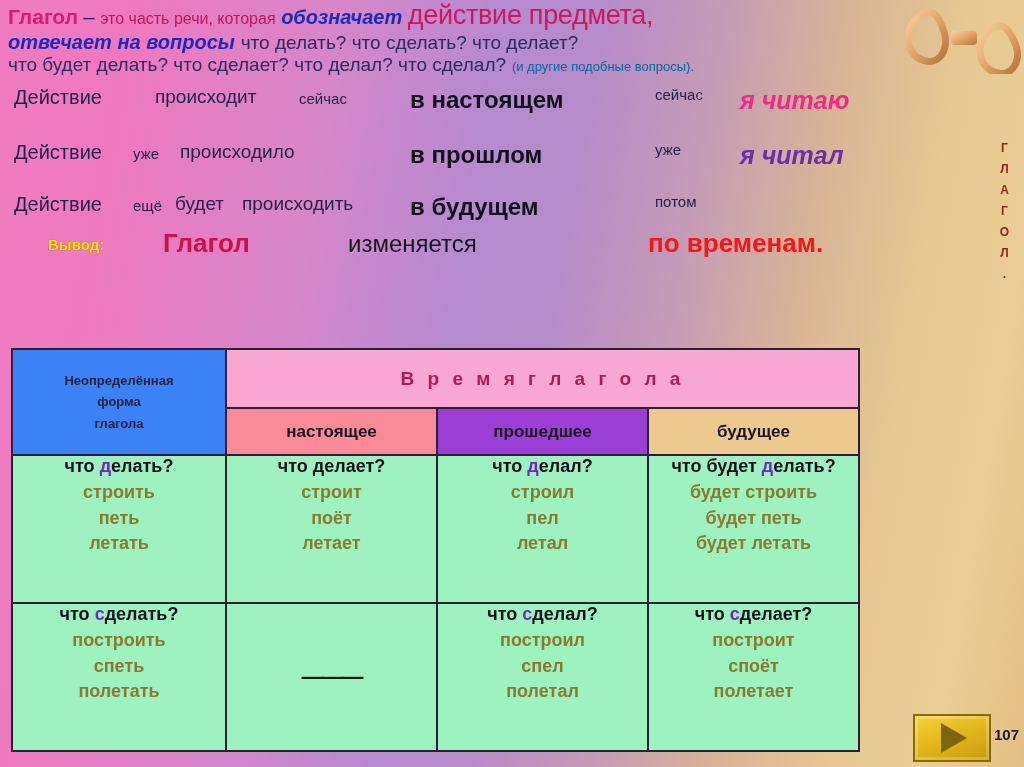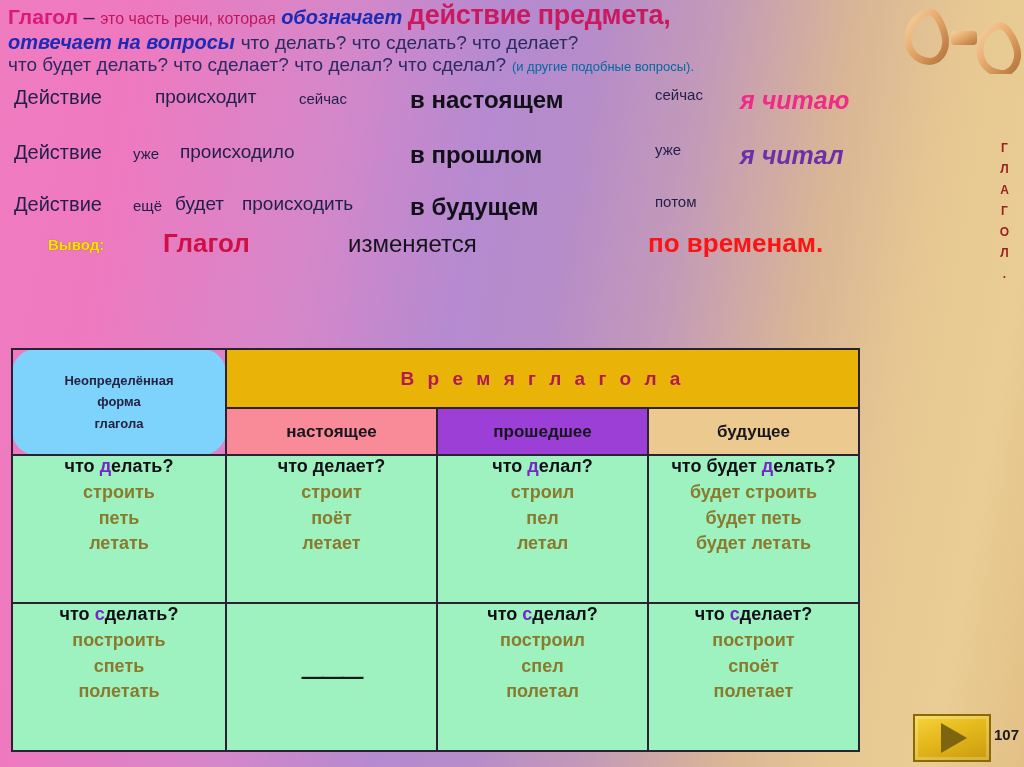--- a/index.html
+++ b/index.html
@@ -37,21 +37,21 @@
     margin:0 0 1px 0;
   }
   .l1{font-size:20px;}
   .l2{font-size:21px;}
   .l3{font-size:21px;}
   .w-glagol{color:#d81b76;font-weight:bold;font-size:21px;}
   .w-dash{color:#1e1a5e;font-size:20px;}
   .w-plain{color:#be185d;font-size:16px;}
   .w-plain-b{color:#2b2a62;font-size:19px;}
   .w-bi{color:#1b2bb5;font-weight:bold;font-style:italic;font-size:20px;}
-  .w-big-crim{color:#c9195f;font-weight:bold;font-size:27px;letter-spacing:-0.3px;}
+  .w-big-crim{color:#c9195f;font-weight:normal;font-size:27px;letter-spacing:-0.3px;}
   .w-small{color:#0369a1;font-size:13px;}
 
   
   .trow{position:absolute;left:0;width:1024px;height:44px;}
   .trow .lbl-left{position:absolute;left:14px;color:#201f4a;font-size:20px;}
   .trow .mid-a{position:absolute;color:#201f4a;font-size:19px;}
   .trow .mid-b{position:absolute;color:#201f4a;font-size:15px;}
   .trow .mid-c{position:absolute;color:#201f4a;font-size:19px;}
   .trow .bold-tense{position:absolute;left:410px;color:#111018;font-weight:bold;font-size:24px;}
   .trow .when{position:absolute;left:655px;color:#201f4a;font-size:15px;}
@@ -86,26 +86,26 @@
   
   .tbl{
     position:absolute;left:11px;top:348px;width:849px;
     border-collapse:collapse;table-layout:fixed;
     border:2px solid #2a2233;
   }
   .tbl td,.tbl th{border:2px solid #2a2233;padding:0;}
   .col-inf{width:214px;}
   .col-t{width:211px;}
   .hdr-vg{
-    background:#eab308;color:#b01a52;font-weight:bold;font-size:19px;
+    background:#f9a8d4;color:#b01a52;font-weight:bold;font-size:19px;
     letter-spacing:4px;height:50px;text-align:center;
   }
   .hdr-inf{
-    background:#7dd3fc;color:#262341;font-size:13px;font-weight:bold;
-    text-align:center;line-height:1.65;height:104px;vertical-align:middle;border-radius:24px;
+    background:#3b82f6;color:#262341;font-size:13px;font-weight:bold;
+    text-align:center;line-height:1.65;height:104px;vertical-align:middle;
   }
   .sub{height:39px;text-align:center;font-weight:bold;font-size:17px;color:#17151d;}
   .sub-1{background:#f98a98;}
   .sub-2{background:#9b3fd6;}
   .sub-3{background:#ecca8f;}
   .cell{
     background:#9ef2c0;height:146px;vertical-align:top;text-align:center;
     padding-top:8px;
   }
   .q{display:block;color:#111018;font-weight:bold;font-size:18px;margin-bottom:3px;}

